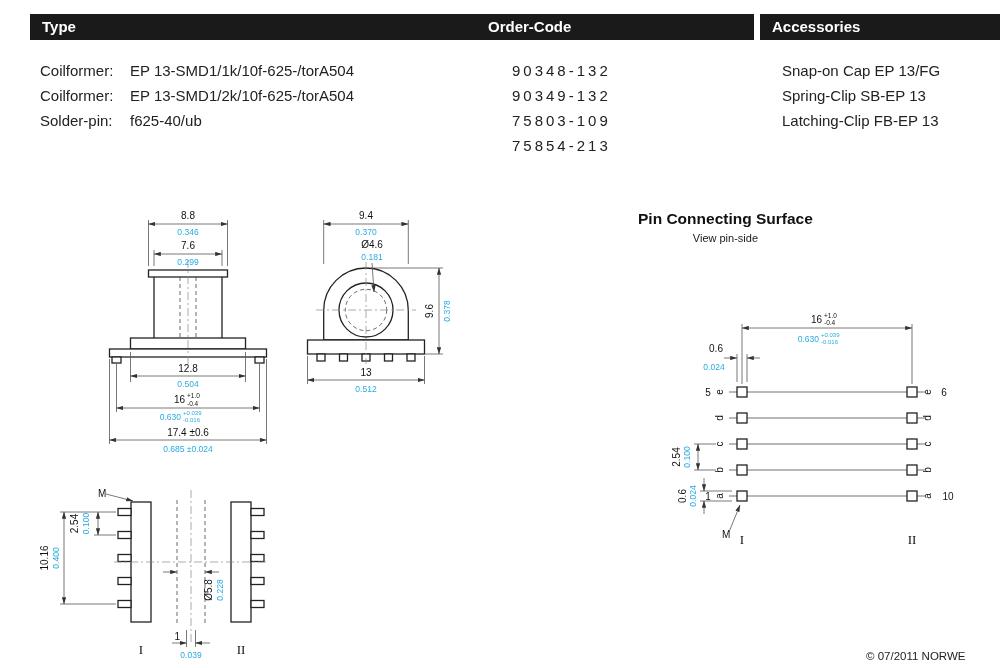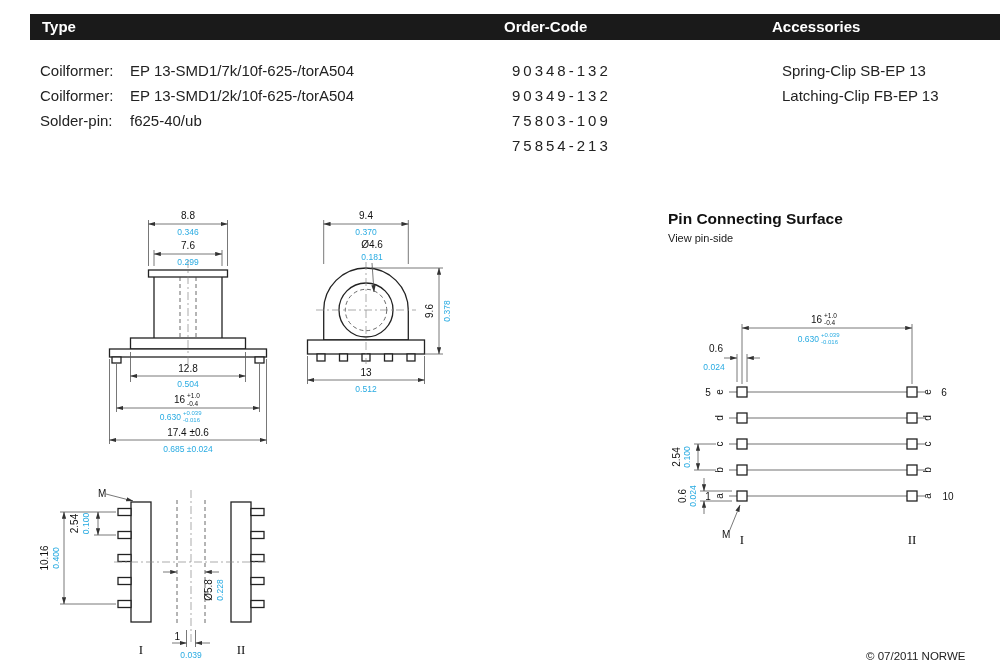--- a/index.html
+++ b/index.html
@@ -6,29 +6,29 @@
   html,body { background:#fff; }
   body {
     width:1000px; height:668px; position:relative; overflow:hidden;
     font-family:"Liberation Sans", sans-serif; color:#1a1a1a;
   }
   .hdr {
     position:absolute; top:14px; height:26px; background:#1a1a1a; color:#fff;
     font-size:15px; font-weight:bold; line-height:26px; padding-left:12px;
   }
   .hdr-type { left:30px;  width:437px; }
-  .hdr-code { left:460px; width:310px;padding-left:44px; }
+  .hdr-code { left:444px; width:310px;padding-left:44px; }
   .hdr-acc  { left:760px; width:256px; }
   .col { position:absolute; top:58px; font-size:15px; color:#222; }
   .col .line { height:25px; line-height:25px; white-space:nowrap; }
   .col-type { left:40px; }
   .tlabel { display:inline-block; width:90px; }
   .col-code { left:512px; letter-spacing:3px; }
   .col-acc  { left:782px; }
-  .pcs-head { position:absolute; left:668px; top:210px; }
+  .pcs-head { position:absolute; left:638px; top:210px;text-align:center; }
   .pcs-title { font-size:15.5px; font-weight:bold; color:#111; }
   .pcs-sub { font-size:11px; margin-top:4px; }
   .footer { position:absolute; left:866px; top:638px; font-size:11.5px; color:#222;margin-top:12px; }
   svg.draw { position:absolute; overflow:visible; }
   #fv { left:88px;  top:206px; }
   #sv { left:276px; top:206px; }
   #bv { left:36px;  top:472px; }
   #ps { left:642px; top:292px; }
   .ol  { fill:none; stroke:#222; stroke-width:1.3; }
   .olf { fill:#fff; stroke:#222; stroke-width:1.3; }
@@ -58,35 +58,36 @@
   </defs>
 </svg>
 
 
 <div class="hdr hdr-type"><span>Type</span></div>
 <div class="hdr hdr-code"><span>Order-Code</span></div>
 <div class="hdr hdr-acc"><span>Accessories</span></div>
 
 
 <div class="col col-type">
-  <div class="line"><span class="tlabel">Coilformer:</span><span>EP 13-SMD1/7k/10f-625-/torA504</span></div>
+  <div class="line"><span class="tlabel">Coilformer:</span><span>EP 13-SMD1/1k/10f-625-/torA504</span></div>
   <div class="line"><span class="tlabel">Coilformer:</span><span>EP 13-SMD1/2k/10f-625-/torA504</span></div>
   <div class="line"><span class="tlabel">Solder-pin:</span><span>f625-40/ub</span></div>
 </div>
 
 
 <div class="col col-code">
   <div class="line">90348-132</div>
   <div class="line">90349-132</div>
   <div class="line">75803-109</div>
   <div class="line">75854-213</div>
 </div>
 
 
 <div class="col col-acc">
+  <div class="line">Snap-on Cap EP 13/FG</div>
   <div class="line">Spring-Clip SB-EP 13</div>
   <div class="line">Latching-Clip FB-EP 13</div>
 </div>
 
 
 <div class="pcs-head">
   <div class="pcs-title">Pin Connecting Surface</div>
   <div class="pcs-sub">View pin-side</div>
 </div>
 

